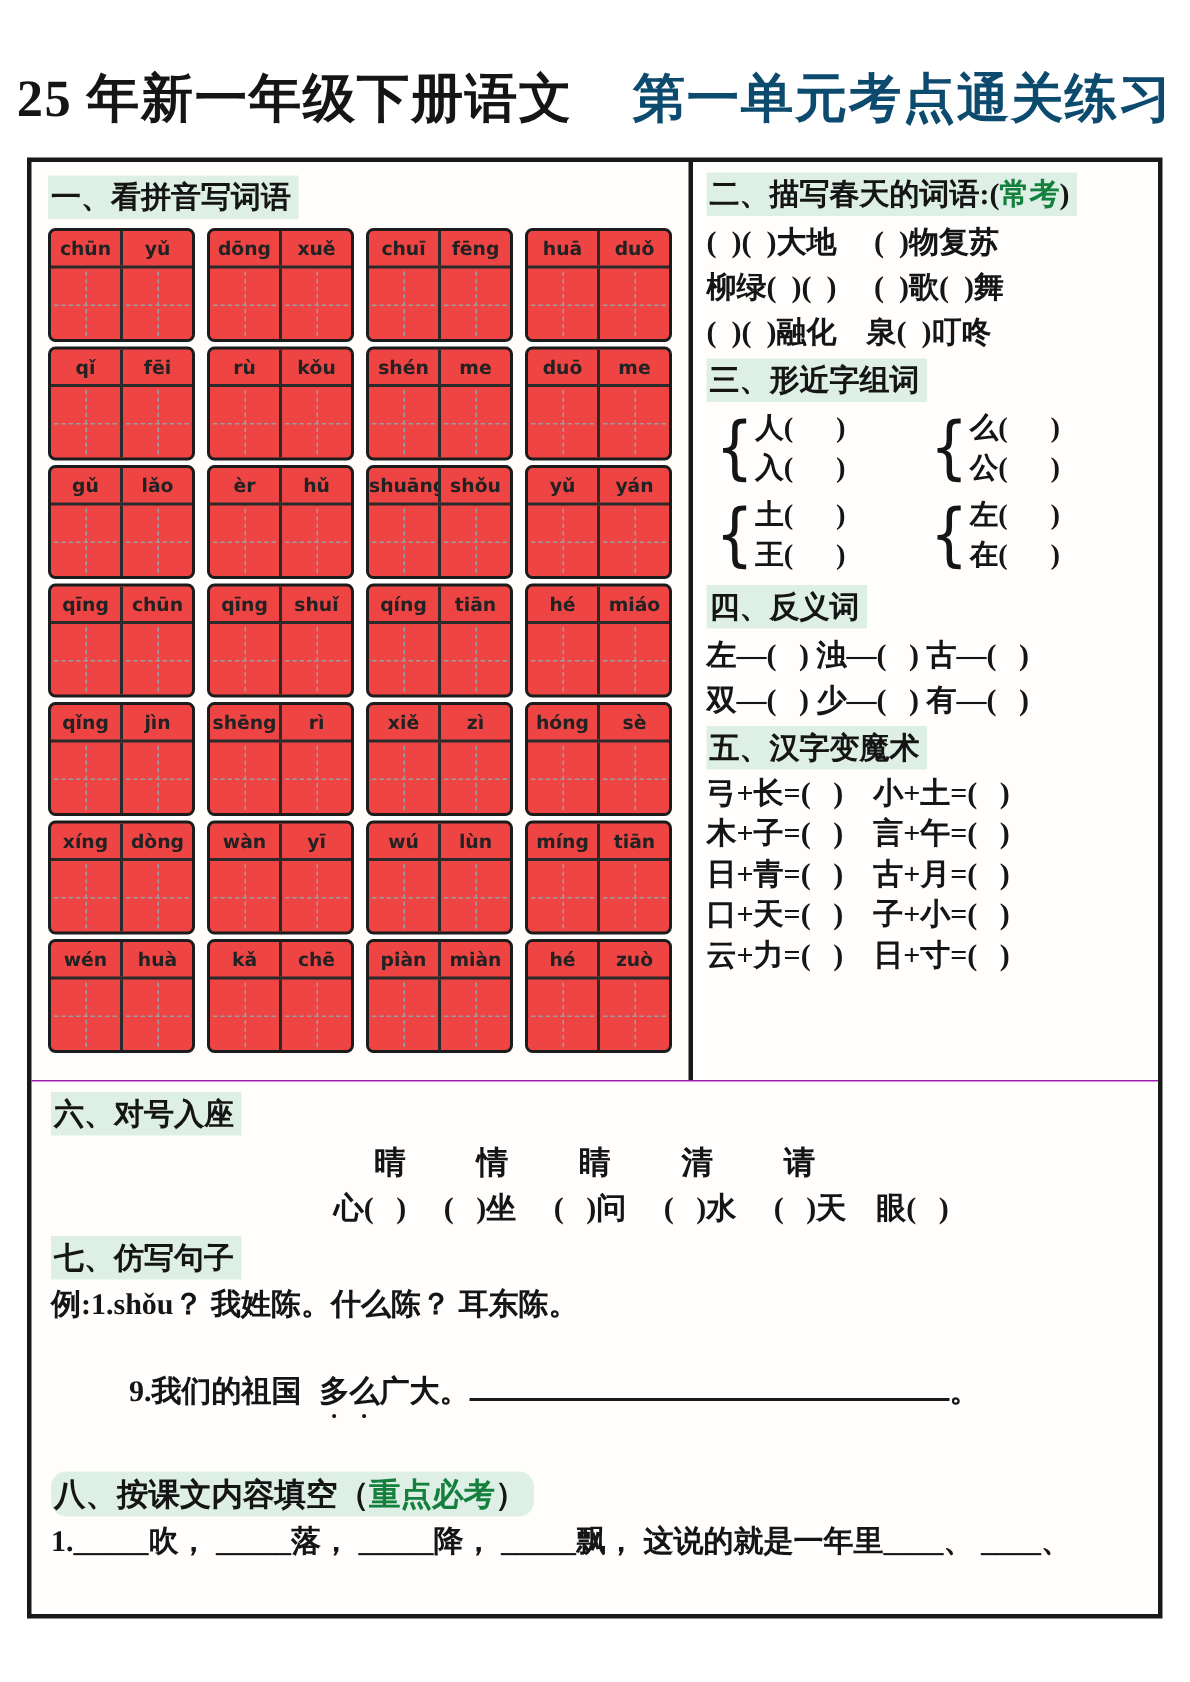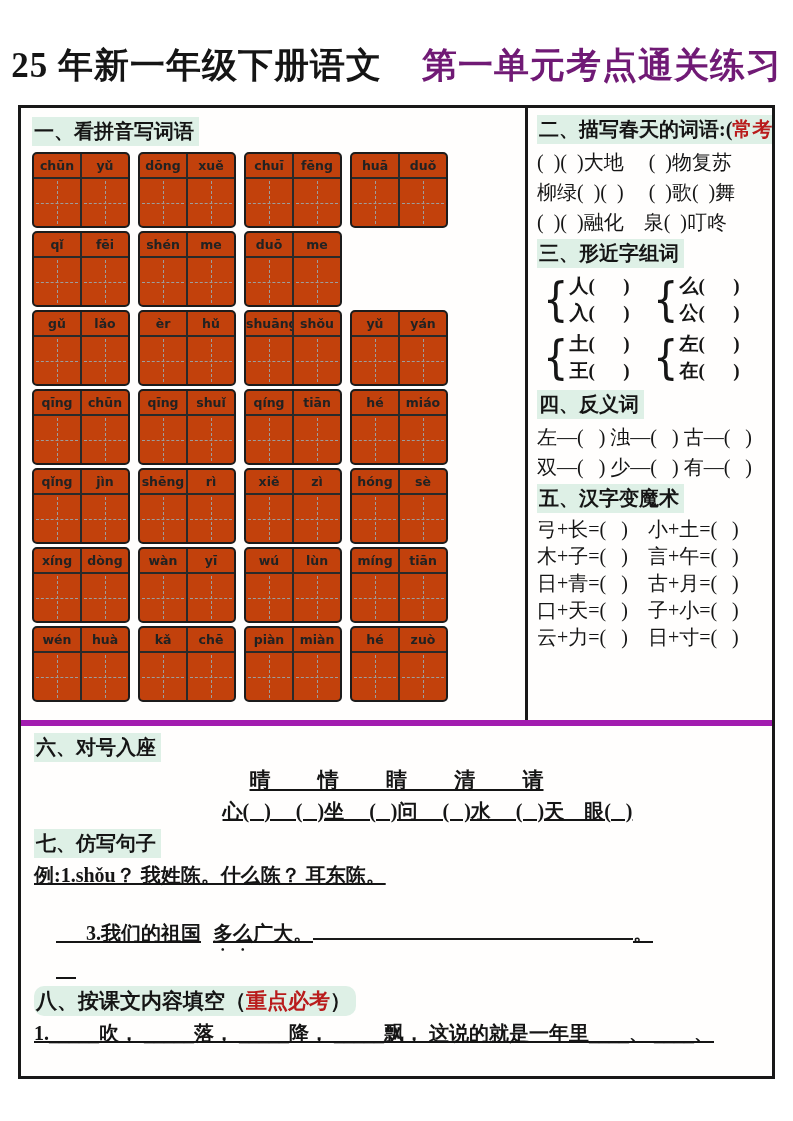--- a/index.html
+++ b/index.html
@@ -12,63 +12,62 @@
   }
   
   .title {
     text-align: center;
     padding-top: 42px;
     font-size: 35px;
     font-weight: bold;
     letter-spacing: 1px;
     white-space: nowrap;
   }
-  .title .red { color: #701a75; margin-left: 40px; }
+  .title .red { color: #0c4a6e; margin-left: 40px; }
 
   
   .sheet {
     margin: 16px 18px 0 18px;
     border: 3px solid #181818;
     background: #fffefd;
   }
   .top-area { display: flex; height: 612px; }
   .left-col {
-    width: 507px;
+    width: 441px;
     border-right: 3px solid #181818;
     padding: 7px 11px 12px 11px;
   }
   .right-col { flex: 1; padding: 5px 9px 0 9px; overflow: hidden; }
   .bottom-area {
-    border-top: 6px solid #a21caf;
+    border-top: 1px solid #a21caf;
     height: 356px;
     padding: 5px 13px 0 13px;
-    text-decoration: underline;
   }
 
   
   .sec-h {
     display: inline-block;
     background: #def0e6;
     font-size: 20px;
     font-weight: bold;
     padding: 1px 5px 1px 2px;
     margin: 2px 0 3px 0;
     white-space: pre;
   }
-  .red { color: #b91c1c; }
+  .red { color: #15803d; }
 
   
   .py-grid { margin-top: 3px; }
   .py-row { display: flex; gap: 8px; margin-bottom: 3px; }
   .py-group {
     width: 98px;
     border: 2px solid #1c1c1c;
     border-radius: 5px;
     overflow: hidden;
-    background: #c2410c;
+    background: #ef4444;
   }
   .py-pinyin { display: flex; height: 25px; border-bottom: 2px solid #2a2a2a; }
   .py-syl {
     flex: 1; text-align: center;
     font-family: "DejaVu Sans", sans-serif;
     font-size: 12.5px; font-weight: bold;
     line-height: 24px; color: #222;
     overflow: hidden; white-space: nowrap;
   }
   .py-syl + .py-syl { border-left: 2px solid #2a2a2a; }
@@ -79,21 +78,21 @@
     content: ""; position: absolute; left: 50%; top: 2px; bottom: 2px;
     border-left: 1px dashed #9d9d9d;
   }
   .py-cell::after {
     content: ""; position: absolute; top: 50%; left: 2px; right: 2px;
     border-top: 1px dashed #9d9d9d;
   }
 
   
   .fill-line {
-    font-size: 20px; font-weight: normal;
+    font-size: 20px; font-weight: bold;
     line-height: 30px; white-space: pre;
   }
   .s5 .fill-line { line-height: 27px; }
   .s4 .fill-line { line-height: 30px; }
 
   
   .brace-row { display: flex; margin: 1px 0 4px 6px; }
   .brace-group { display: flex; align-items: center; width: 152px; }
   .brace {
     font-family: "DejaVu Sans", sans-serif;
@@ -184,20 +183,30 @@
                 <div class="py-cell"></div>
                 <div class="py-cell"></div>
               </div>
             </div>
           </div>
           <div class="py-row">
             <div class="py-group">
               <div class="py-pinyin">
                 <div class="py-syl">qǐ</div>
                 <div class="py-syl">fēi</div>
+              </div>
+              <div class="py-write">
+                <div class="py-cell"></div>
+                <div class="py-cell"></div>
+              </div>
+            </div>
+            <div class="py-group">
+              <div class="py-pinyin">
+                <div class="py-syl">rù</div>
+                <div class="py-syl">kǒu</div>
               </div>
               <div class="py-write">
                 <div class="py-cell"></div>
                 <div class="py-cell"></div>
               </div>
             </div>
             <div class="py-group">
               <div class="py-pinyin">
                 <div class="py-syl">shén</div>
                 <div class="py-syl">me</div>
@@ -494,21 +503,21 @@
 
   <div class="bottom-area">
 
     <div class="sec-h">六、对号入座</div>
     <div class="bank-line">晴 情 睛 清 请</div>
     <div class="seat-line">心(   )     (   )坐     (   )问     (   )水     (   )天    眼(   )</div>
 
     <div class="sec-h">七、仿写句子</div>
     <div class="sent">例:1.shǒu？ 我姓陈。什么陈？ 耳东陈。</div>
     <div class="sent indent2">
-      <span>3.我们的祖国</span><span class="emph">多么</span><span>广大。</span><span class="blank-line w320"></span><span>。</span>
+      <span>9.我们的祖国</span><span class="emph">多么</span><span>广大。</span><span class="blank-line w320"></span><span>。</span>
     </div>
 
     <div class="h8wrap">
       <div class="sec-h"><span>八、按课文内容填空</span><span>（</span><span class="red">重点必考</span><span>）</span></div>
     </div>
     <div class="sent">1._____吹， _____落， _____降， _____飘， 这说的就是一年里____、 ____、</div>
     
     
 
   </div>

